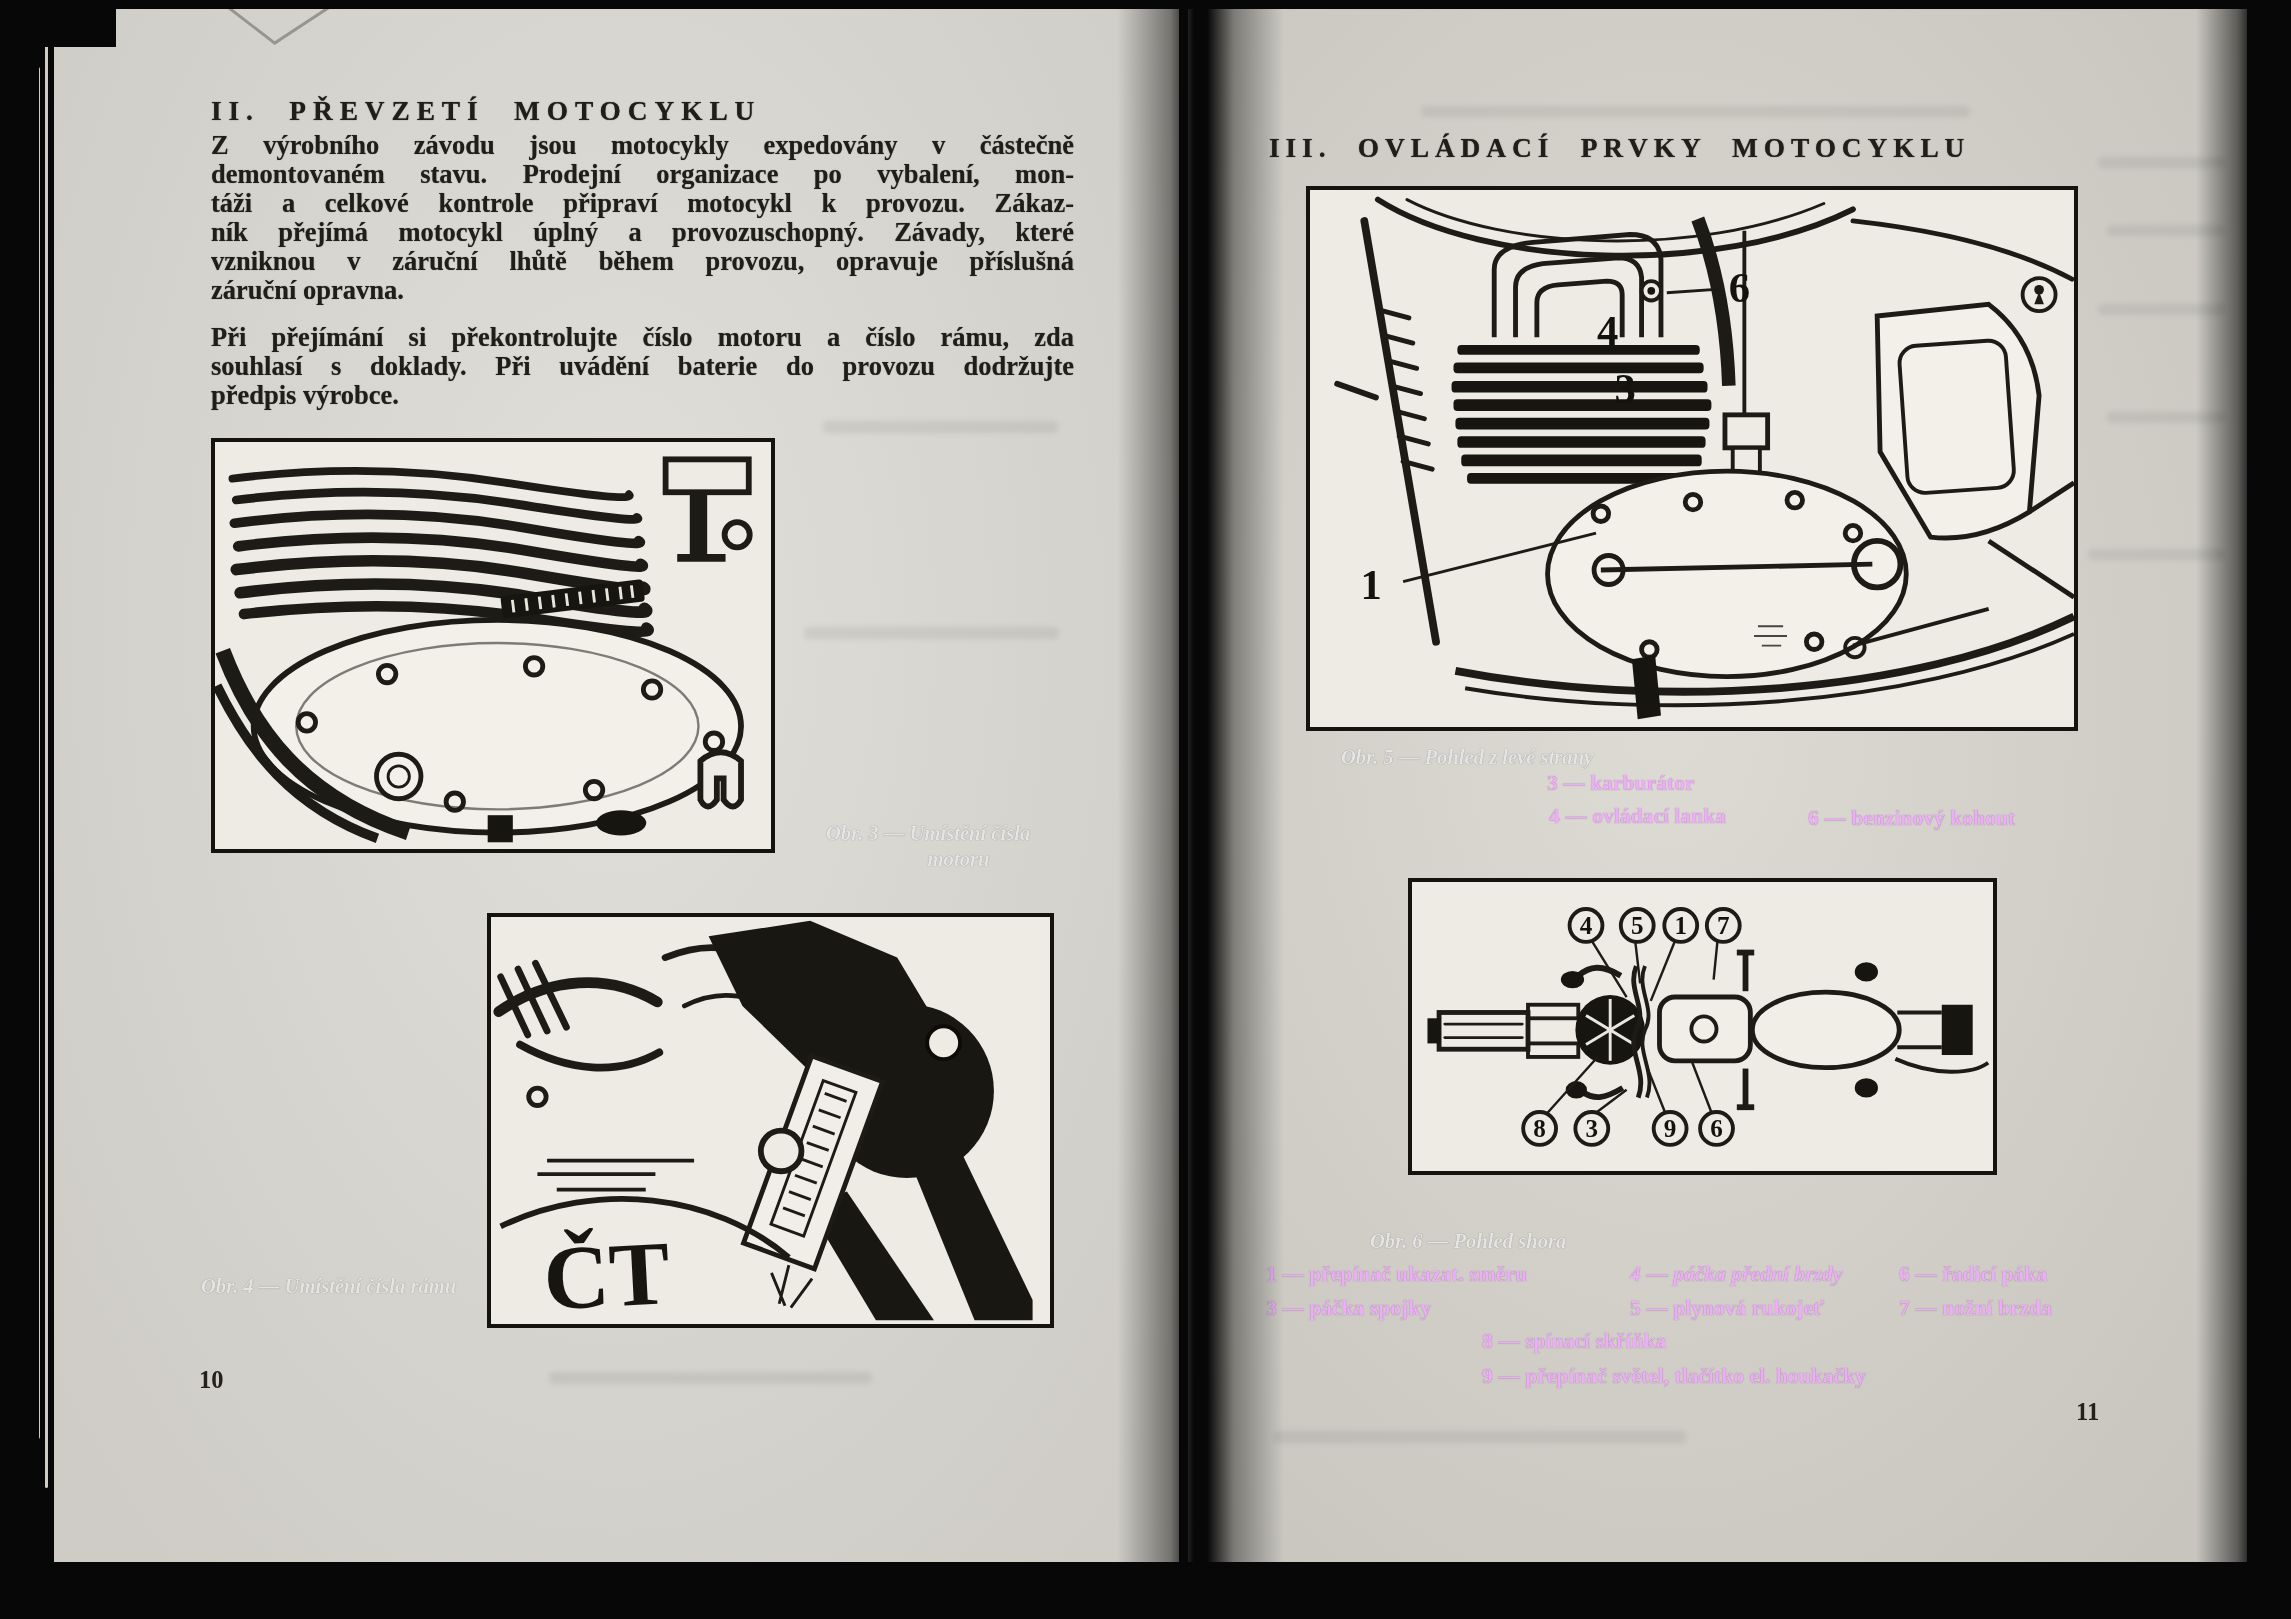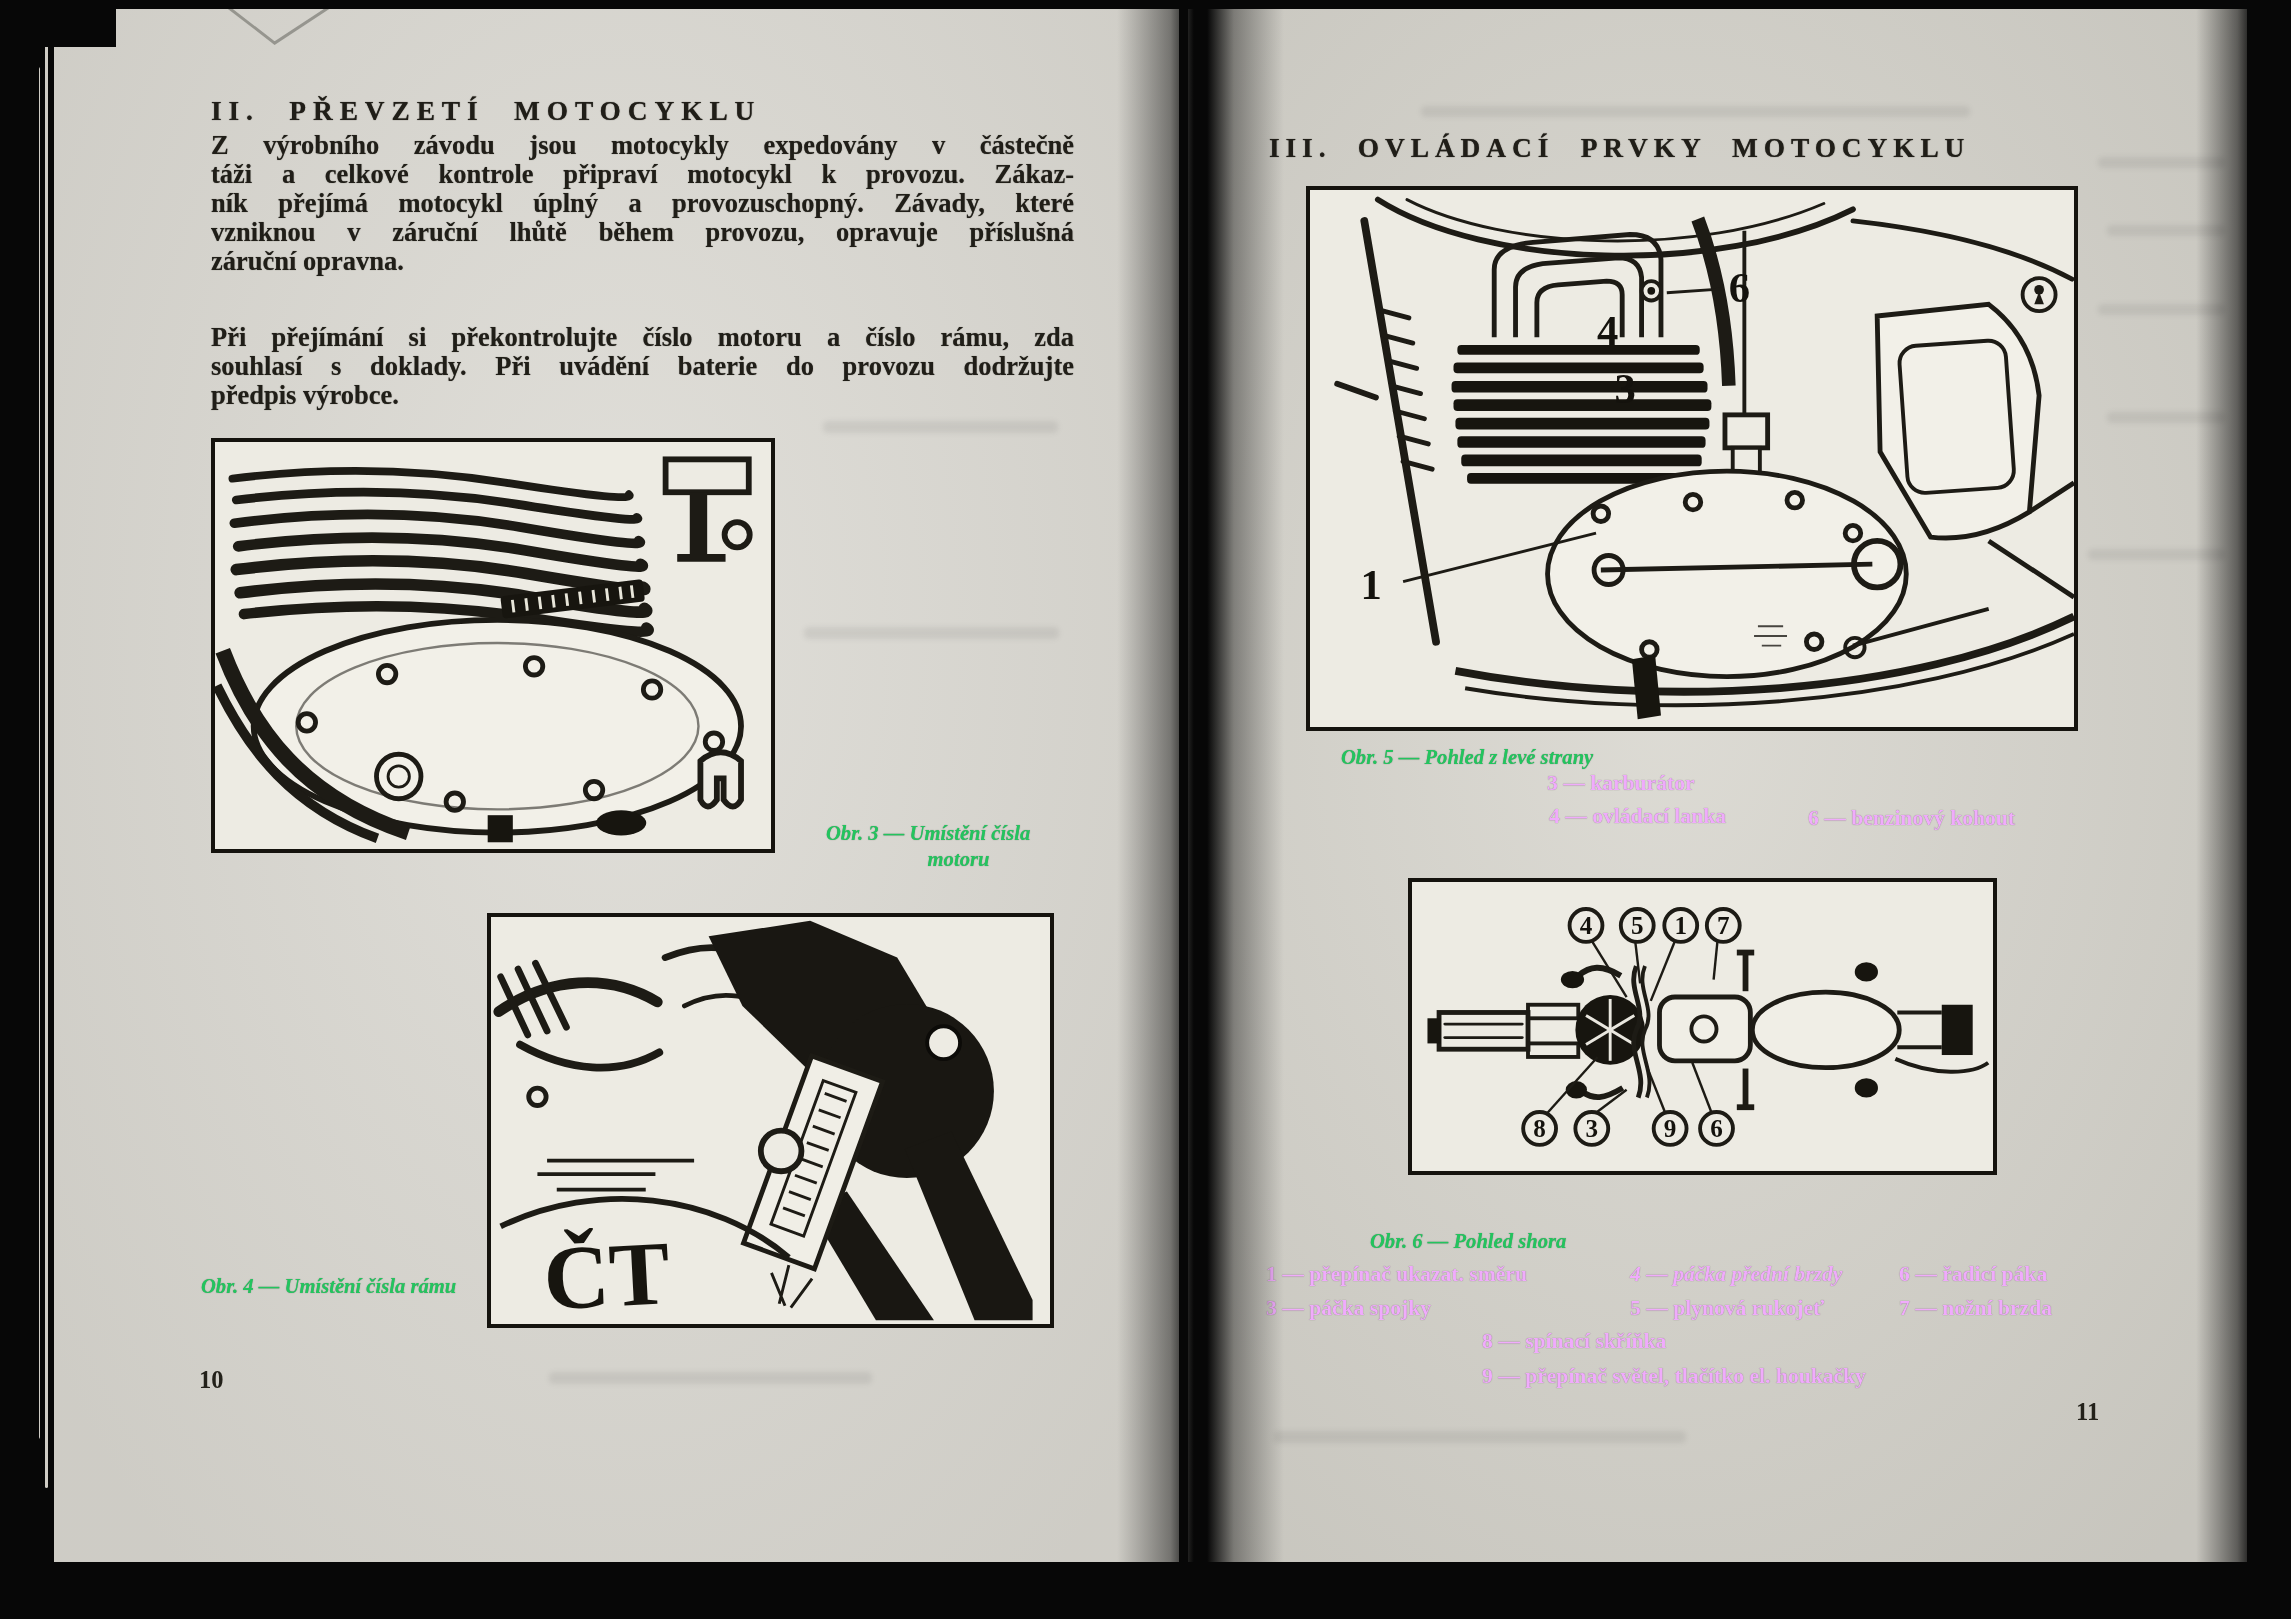--- a/index.html
+++ b/index.html
@@ -12,21 +12,21 @@
   .page-right{left:1188px;width:1059px;background:#d6d4cc;
         background-image:radial-gradient(ellipse at 45% 45%, rgba(255,255,255,.16), rgba(0,0,0,.07) 92%);}
   .heading{font-weight:700;font-size:27.4px;letter-spacing:6.9px;word-spacing:15.7px;white-space:nowrap;
            text-shadow:0 0 1px rgba(25,23,16,.8);}
   .bodytext{font-size:26.5px;line-height:29px;font-weight:700;width:863px;
             text-shadow:0 0 1px rgba(25,23,16,.55);}
   .bline{display:block;text-align:justify;text-align-last:justify;}
   .bline.last{text-align-last:left;}
   .figure{position:absolute;border:4.9px solid #15130e;background:#edebe3;box-sizing:border-box;}
   .figure svg{display:block;width:100%;height:100%;}
-  .caption{font-style:italic;font-weight:700;font-size:20.6px;line-height:25.5px;color:#22c55e;
+  .caption{font-style:italic;font-weight:700;font-size:20.6px;line-height:25.5px;color:#e5e5e5;
            text-shadow:0 0 1px rgba(30,28,20,.5);white-space:nowrap;}
   .legend{font-weight:700;font-size:21.6px;white-space:nowrap;color:#f0abfc;
           text-shadow:0 0 1px rgba(30,28,20,.5);}
   .pagenum{font-weight:700;font-size:24.5px;color:#23211a;}
   .smudge{position:absolute;background:rgba(52,50,42,.085);filter:blur(2.9px);border-radius:4.9px;pointer-events:none;}
   .band{position:absolute;background:#070707;}
   .edge-sliver{position:absolute;background:#cfccc5;border-radius:2.9px;}
 </style>
 </head>
 <body>
@@ -42,20 +42,21 @@
   <div class="page page-right"></div>
 
   <svg class="abs" style="left:218px;top:0;" width="127" height="51" viewBox="0 0 130 52">
     <path d="M6 4 L58 44 L122 2" fill="none" stroke="#8b8b84" stroke-width="3" opacity="0.85"></path>
   </svg>
 
   <div class="abs heading" style="left:211px;top:96px;">II. PŘEVZETÍ MOTOCYKLU</div>
 
   <div class="abs bodytext" style="left:211px;top:131px;">
     <span class="bline">Z výrobního závodu jsou motocykly expedovány v částečně</span>
+    <span class="bline">demontovaném stavu. Prodejní organizace po vybalení, mon-</span>
     <span class="bline">táži a celkové kontrole připraví motocykl k provozu. Zákaz-</span>
     <span class="bline">ník přejímá motocykl úplný a provozuschopný. Závady, které</span>
     <span class="bline">vzniknou v záruční lhůtě během provozu, opravuje příslušná</span>
     <span class="bline last">záruční opravna.</span>
   </div>
 
   <div class="abs bodytext" style="left:211px;top:323px;">
     <span class="bline">Při přejímání si překontrolujte číslo motoru a číslo rámu, zda</span>
     <span class="bline">souhlasí s doklady. Při uvádění baterie do provozu dodržujte</span>
     <span class="bline last">předpis výrobce.</span>

